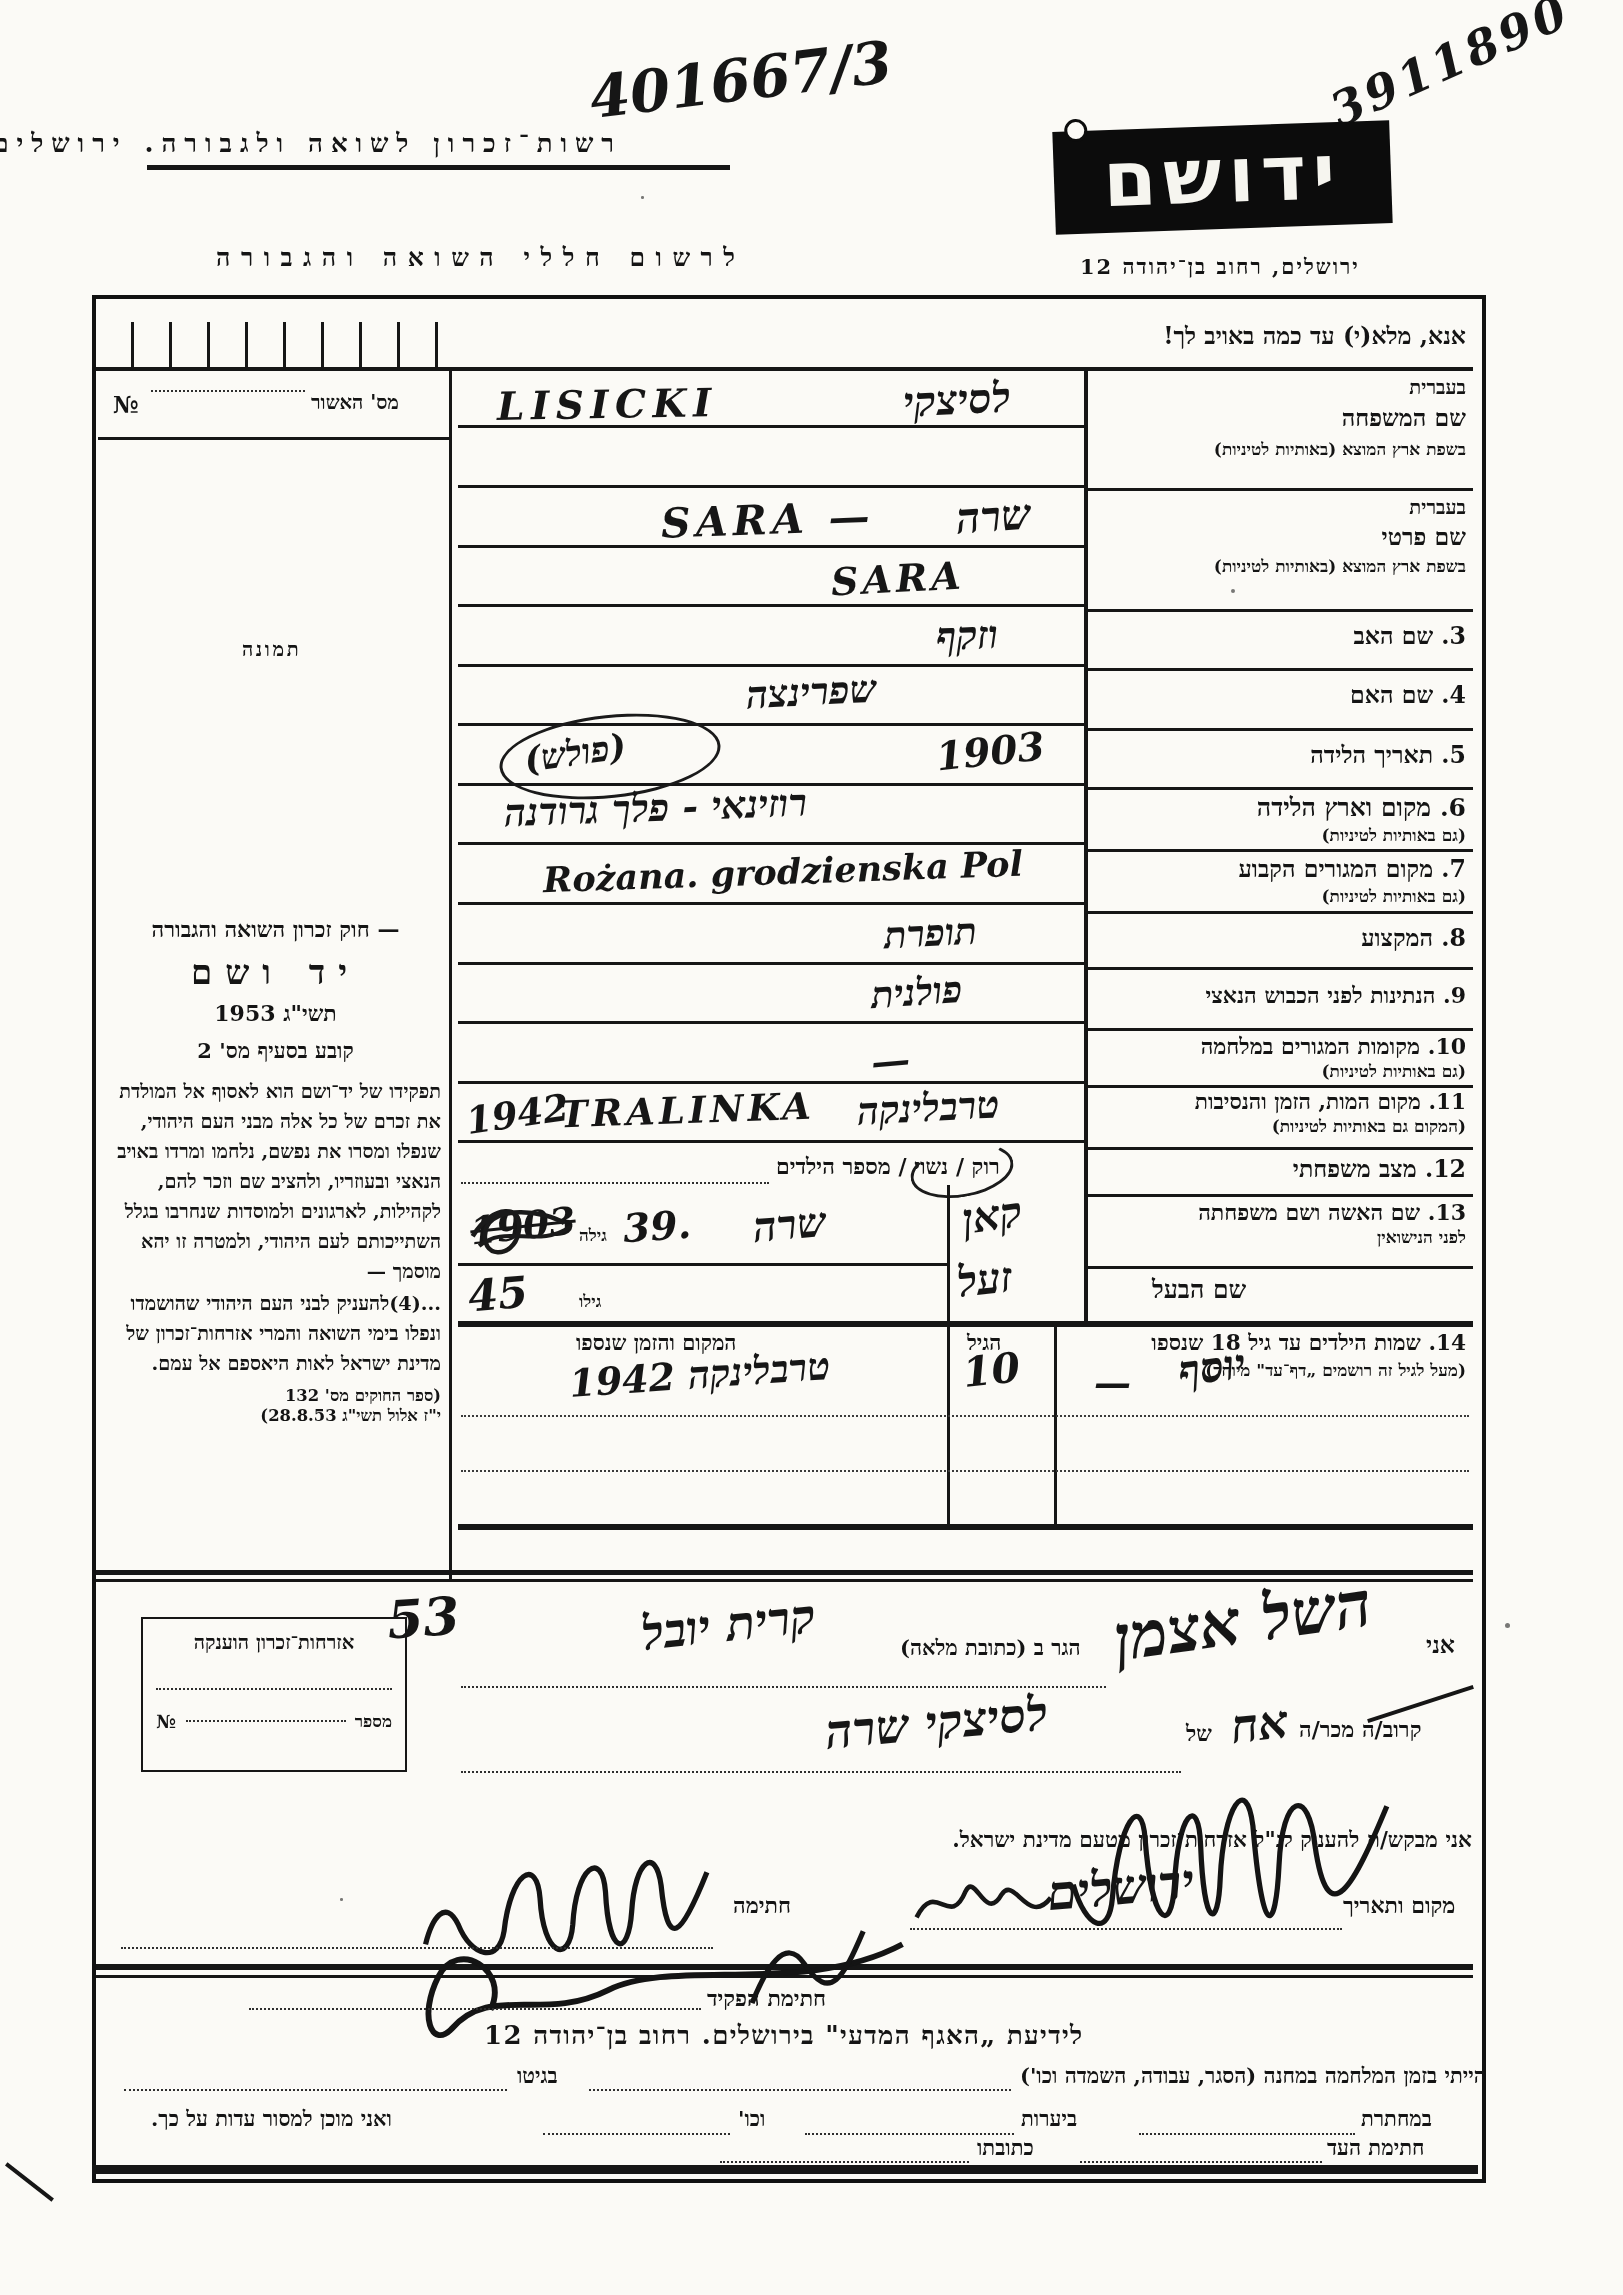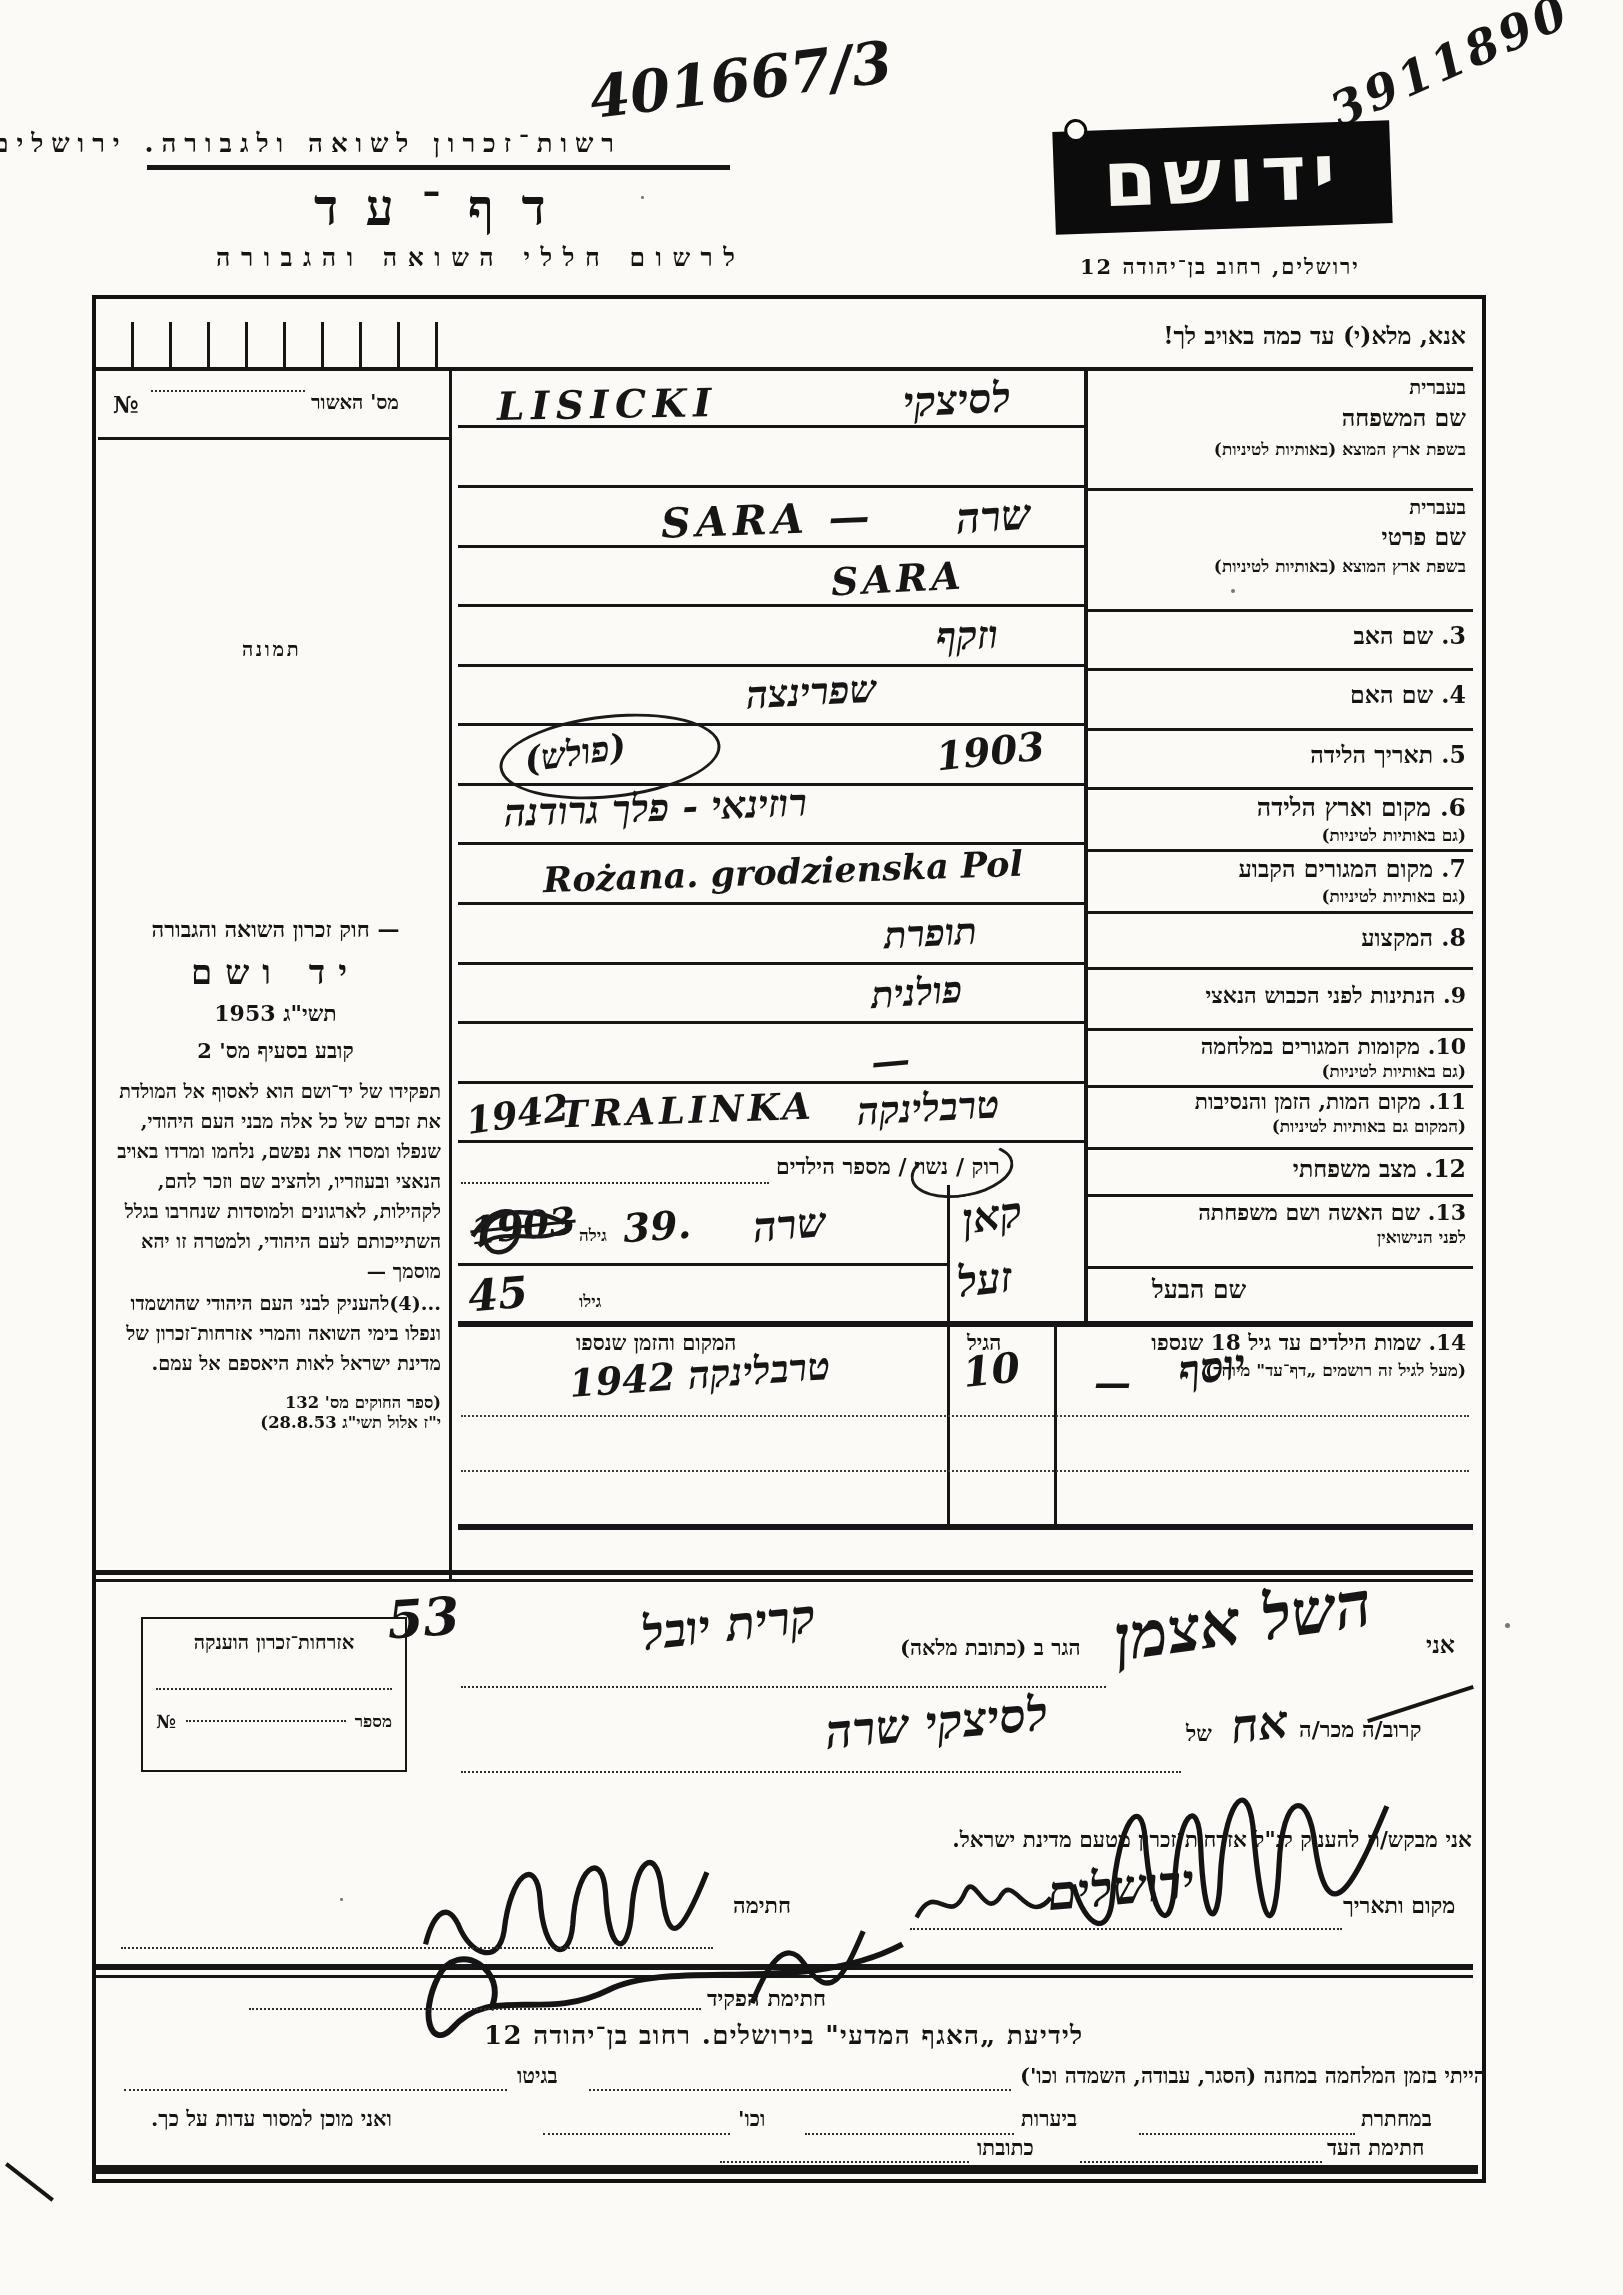--- a/index.html
+++ b/index.html
@@ -20,21 +20,20 @@
 </head>
 <body>
 
 <div class="sheet">
 
   <div class="abs hw ltr" style="left:589px;top:46px;font-size:58px;transform:rotate(-7deg);">401667/3</div>
   <div class="abs hw ltr" style="left:1322px;top:33px;font-size:47px;transform:rotate(-24deg);letter-spacing:3.9px;">3911890</div>
 
   <div class="abs print" style="right:1001px;top:128px;font-size:26px;letter-spacing:7.9px;">רשות־זכרון לשואה ולגבורה. ירושלים</div>
   <div class="abs rule" style="left:147px;top:165px;width:583px;height:5.2px;"></div>
-  <div class="abs print" style="left:314px;top:178px;font-size:50px;letter-spacing:27.5px;">דף־עד</div>
   <div class="abs print" style="left:216px;top:243px;font-size:25px;letter-spacing:10.5px;">לרשום חללי השואה והגבורה</div>
 
   <div class="abs" style="left:1054px;top:126px;width:337px;height:103px;background:#0c0c0c;transform:rotate(-2deg);text-align:center;">
     <span class="abs" style="left:0;right:0;top:5.2px;color:#f6f5ef;font-family:'DejaVu Sans',sans-serif;font-weight:bold;font-size:77px;letter-spacing:6.5px;">ידושם</span>
     <span class="abs" style="left:11.8px;top:-11.8px;width:17px;height:17px;border:3.9px solid #0c0c0c;border-radius:50%;background:#fbfaf6;"></span>
   </div>
   <div class="abs print" style="left:1080px;top:254px;font-size:21px;letter-spacing:2px;">ירושלים, רחוב בן־יהודה 12</div>
 
   <div class="abs" style="left:92px;top:295px;width:1386px;height:1880px;border:4.6px solid #111;"></div>
 
@@ -133,21 +132,21 @@
 
   <div class="abs print" style="left:242px;top:638px;font-size:19.6px;letter-spacing:2.6px;">תמונה</div>
 
   <div class="abs" style="left:110px;top:916px;width:331px;text-align:center;">
     <div class="print" style="font-size:22px;">— חוק זכרון השואה והגבורה</div>
     <div class="print" style="font-size:34px;letter-spacing:13px;margin-top:9.2px;">יד ושם</div>
     <div class="print" style="font-size:22px;margin-top:7.9px;">תשי"ג 1953</div>
     <div class="print" style="font-size:21px;margin-top:10.5px;">קובע בסעיף מס' 2</div>
     <div class="print" style="font-size:19.3px;line-height:30px;margin-top:13px;text-align:right;white-space:normal;">תפקידו של יד־ושם הוא לאסוף אל המולדת את זכרם של כל אלה מבני העם היהודי, שנפלו ומסרו את נפשם, נלחמו ומרדו באויב הנאצי ובעוזריו, ולהציב שם וזכר להם, לקהילות, לארגונים ולמוסדות שנחרבו בגלל השתייכותם לעם היהודי, ולמטרה זו יהא מוסמך —</div>
     <div class="print" style="font-size:19.3px;line-height:30px;margin-top:2.6px;text-align:right;white-space:normal;">...(4)להעניק לבני העם היהודי שהושמדו ונפלו בימי השואה והמרי אזרחות־זכרון של מדינת ישראל לאות היאספם אל עמם.</div>
-    <div class="print" style="font-size:16.4px;margin-top:14px;text-align:right;">(ספר החוקים מס' 132</div>
+    <div class="print" style="font-size:16.4px;margin-top:7px;text-align:right;">(ספר החוקים מס' 132</div>
     <div class="print" style="font-size:16.4px;text-align:right;">י"ז אלול תשי"ג 28.8.53)</div>
   </div>
 
   <div class="abs rule" style="left:458px;top:425px;width:626px;height:2.6px;"></div>
   <div class="abs rule" style="left:458px;top:485px;width:626px;height:2.6px;"></div>
   <div class="abs rule" style="left:458px;top:545px;width:626px;height:2.6px;"></div>
   <div class="abs rule" style="left:458px;top:604px;width:626px;height:2.6px;"></div>
   <div class="abs rule" style="left:458px;top:664px;width:626px;height:2.6px;"></div>
   <div class="abs rule" style="left:458px;top:723px;width:626px;height:2.6px;"></div>
   <div class="abs rule" style="left:458px;top:783px;width:626px;height:2.6px;"></div>

